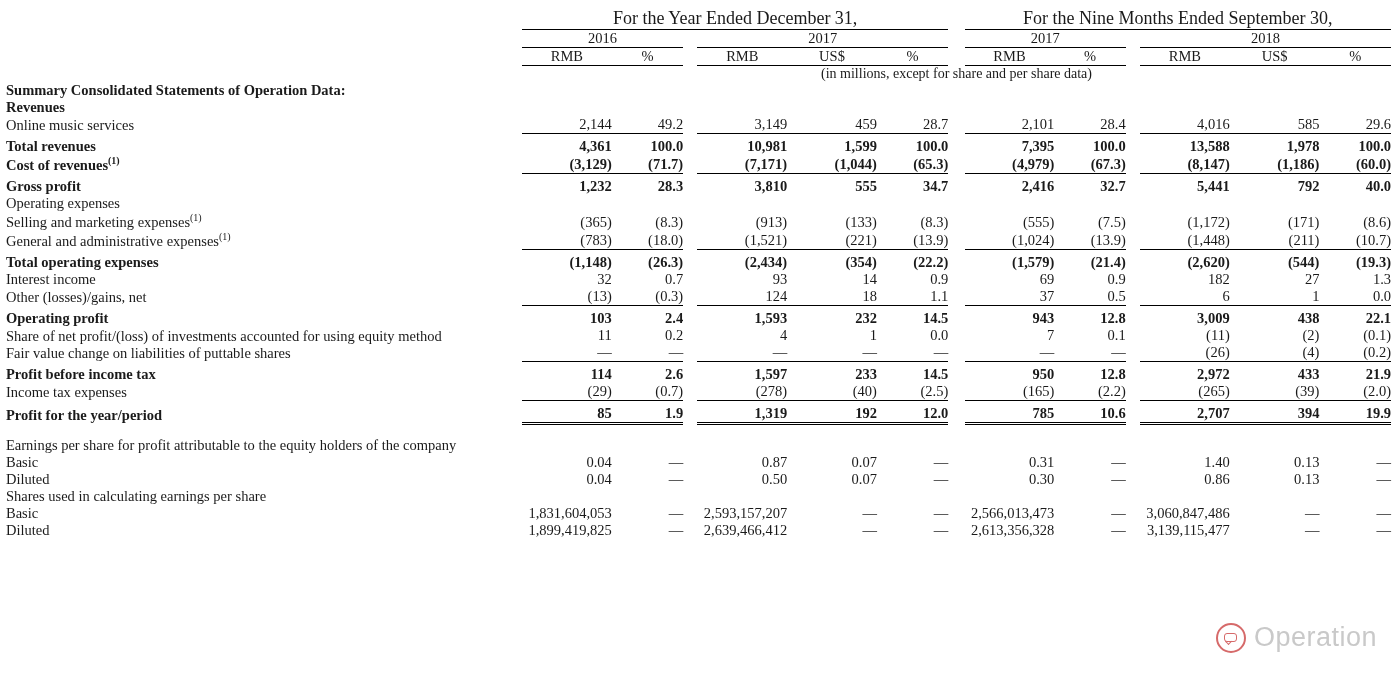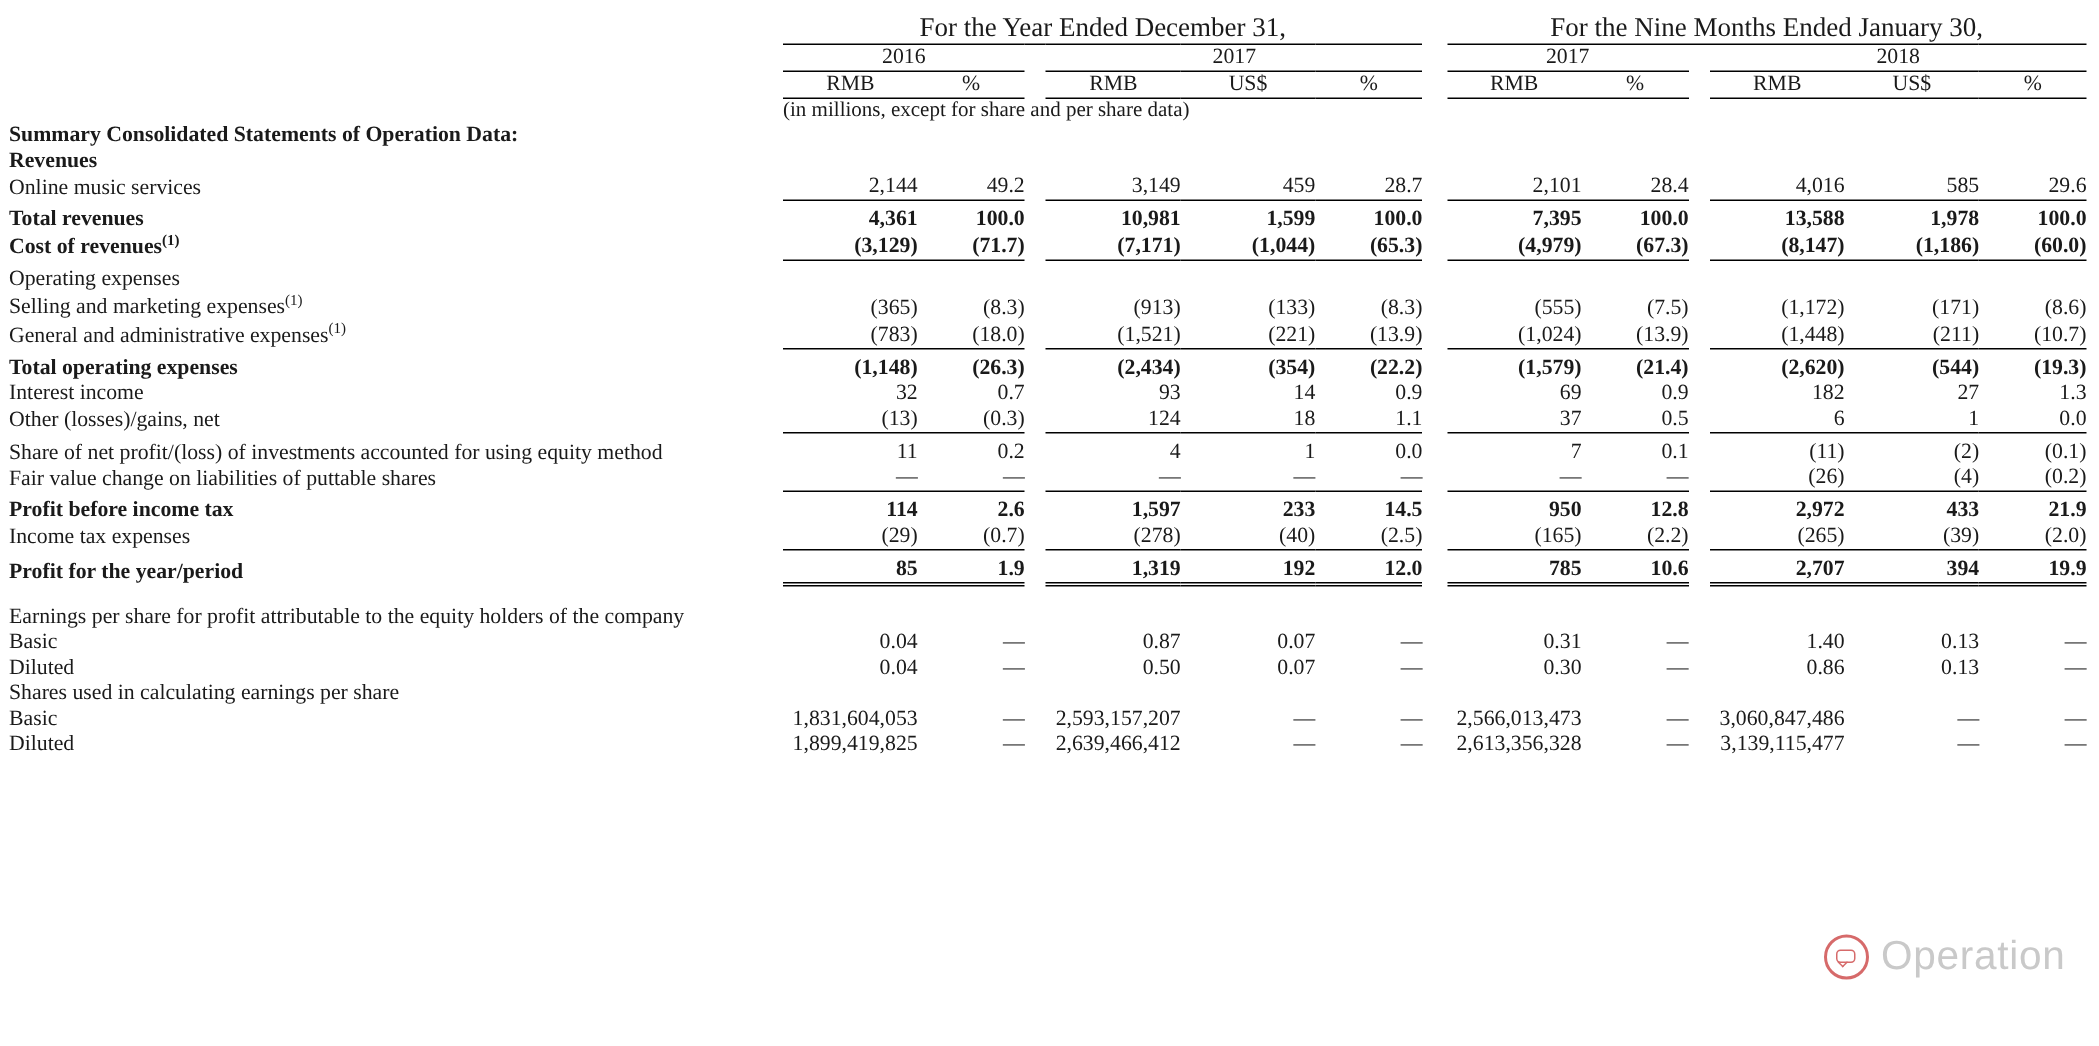--- a/index.html
+++ b/index.html
@@ -59,21 +59,21 @@
   }
   .hdr-cur {
     text-align: center;
     font-weight: bold;
     font-size: 14.5px;
     padding-top: 3px;
     padding-bottom: 2px;
     border-bottom: 1px solid #000;
   }
   .units {
-    text-align: left;
+    text-align: center;
     font-weight: bold;
     font-size: 14px;
     padding-top: 3px;
     padding-bottom: 4px;
   }
   .rowlabel {
     text-align: left;
     white-space: nowrap;
     padding-top: 1px;
     padding-bottom: 1px;
@@ -154,21 +154,21 @@
       <col class="num">
       <col class="num">
       <col class="pct">
     </colgroup>
     <tbody id="table-body">
         <tr>
           <td></td>
           <td></td>
           <td class="hdr-group" colspan="6">For the Year Ended December 31,</td>
           <td></td>
-          <td class="hdr-group" colspan="6">For the Nine Months Ended January 30,</td>
+          <td class="hdr-group" colspan="6">For the Nine Months Ended September 30,</td>
         </tr>
         <tr>
           <td></td>
           <td></td>
           <td class="hdr-year" colspan="2">2016</td>
           <td></td>
           <td class="hdr-year" colspan="3">2017</td>
           <td></td>
           <td class="hdr-year" colspan="2">2017</td>
           <td></td>
@@ -309,20 +309,37 @@
           <td style="border-top:1px solid #000;height:4px"></td>
           <td style="height:4px"></td>
           <td style="border-top:1px solid #000;height:4px"></td>
           <td style="border-top:1px solid #000;height:4px"></td>
           <td style="height:4px"></td>
           <td style="border-top:1px solid #000;height:4px"></td>
           <td style="border-top:1px solid #000;height:4px"></td>
           <td style="border-top:1px solid #000;height:4px"></td>
         </tr>
         <tr>
+          <td class="rowlabel  b">Gross profit</td>
+          <td></td>
+          <td class="num b">1,232</td>
+          <td class="num b">28.3</td>
+          <td></td>
+          <td class="num b">3,810</td>
+          <td class="num b">555</td>
+          <td class="num b">34.7</td>
+          <td></td>
+          <td class="num b">2,416</td>
+          <td class="num b">32.7</td>
+          <td></td>
+          <td class="num b">5,441</td>
+          <td class="num b">792</td>
+          <td class="num b">40.0</td>
+        </tr>
+        <tr>
           <td class="rowlabel ">Operating expenses</td>
           <td></td>
           <td class="num"></td>
           <td class="num"></td>
           <td></td>
           <td class="num"></td>
           <td class="num"></td>
           <td class="num"></td>
           <td></td>
           <td class="num"></td>
@@ -443,20 +460,37 @@
           <td style="border-top:1px solid #000;height:4px"></td>
           <td style="border-top:1px solid #000;height:4px"></td>
           <td style="border-top:1px solid #000;height:4px"></td>
           <td style="height:4px"></td>
           <td style="border-top:1px solid #000;height:4px"></td>
           <td style="border-top:1px solid #000;height:4px"></td>
           <td style="height:4px"></td>
           <td style="border-top:1px solid #000;height:4px"></td>
           <td style="border-top:1px solid #000;height:4px"></td>
           <td style="border-top:1px solid #000;height:4px"></td>
+        </tr>
+        <tr>
+          <td class="rowlabel  b">Operating profit</td>
+          <td></td>
+          <td class="num b">103</td>
+          <td class="num b">2.4</td>
+          <td></td>
+          <td class="num b">1,593</td>
+          <td class="num b">232</td>
+          <td class="num b">14.5</td>
+          <td></td>
+          <td class="num b">943</td>
+          <td class="num b">12.8</td>
+          <td></td>
+          <td class="num b">3,009</td>
+          <td class="num b">438</td>
+          <td class="num b">22.1</td>
         </tr>
         <tr>
           <td class="rowlabel  wrap2">Share of net profit/(loss) of investments accounted for using equity method</td>
           <td></td>
           <td class="num">11</td>
           <td class="num">0.2</td>
           <td></td>
           <td class="num">4</td>
           <td class="num">1</td>
           <td class="num">0.0</td>

